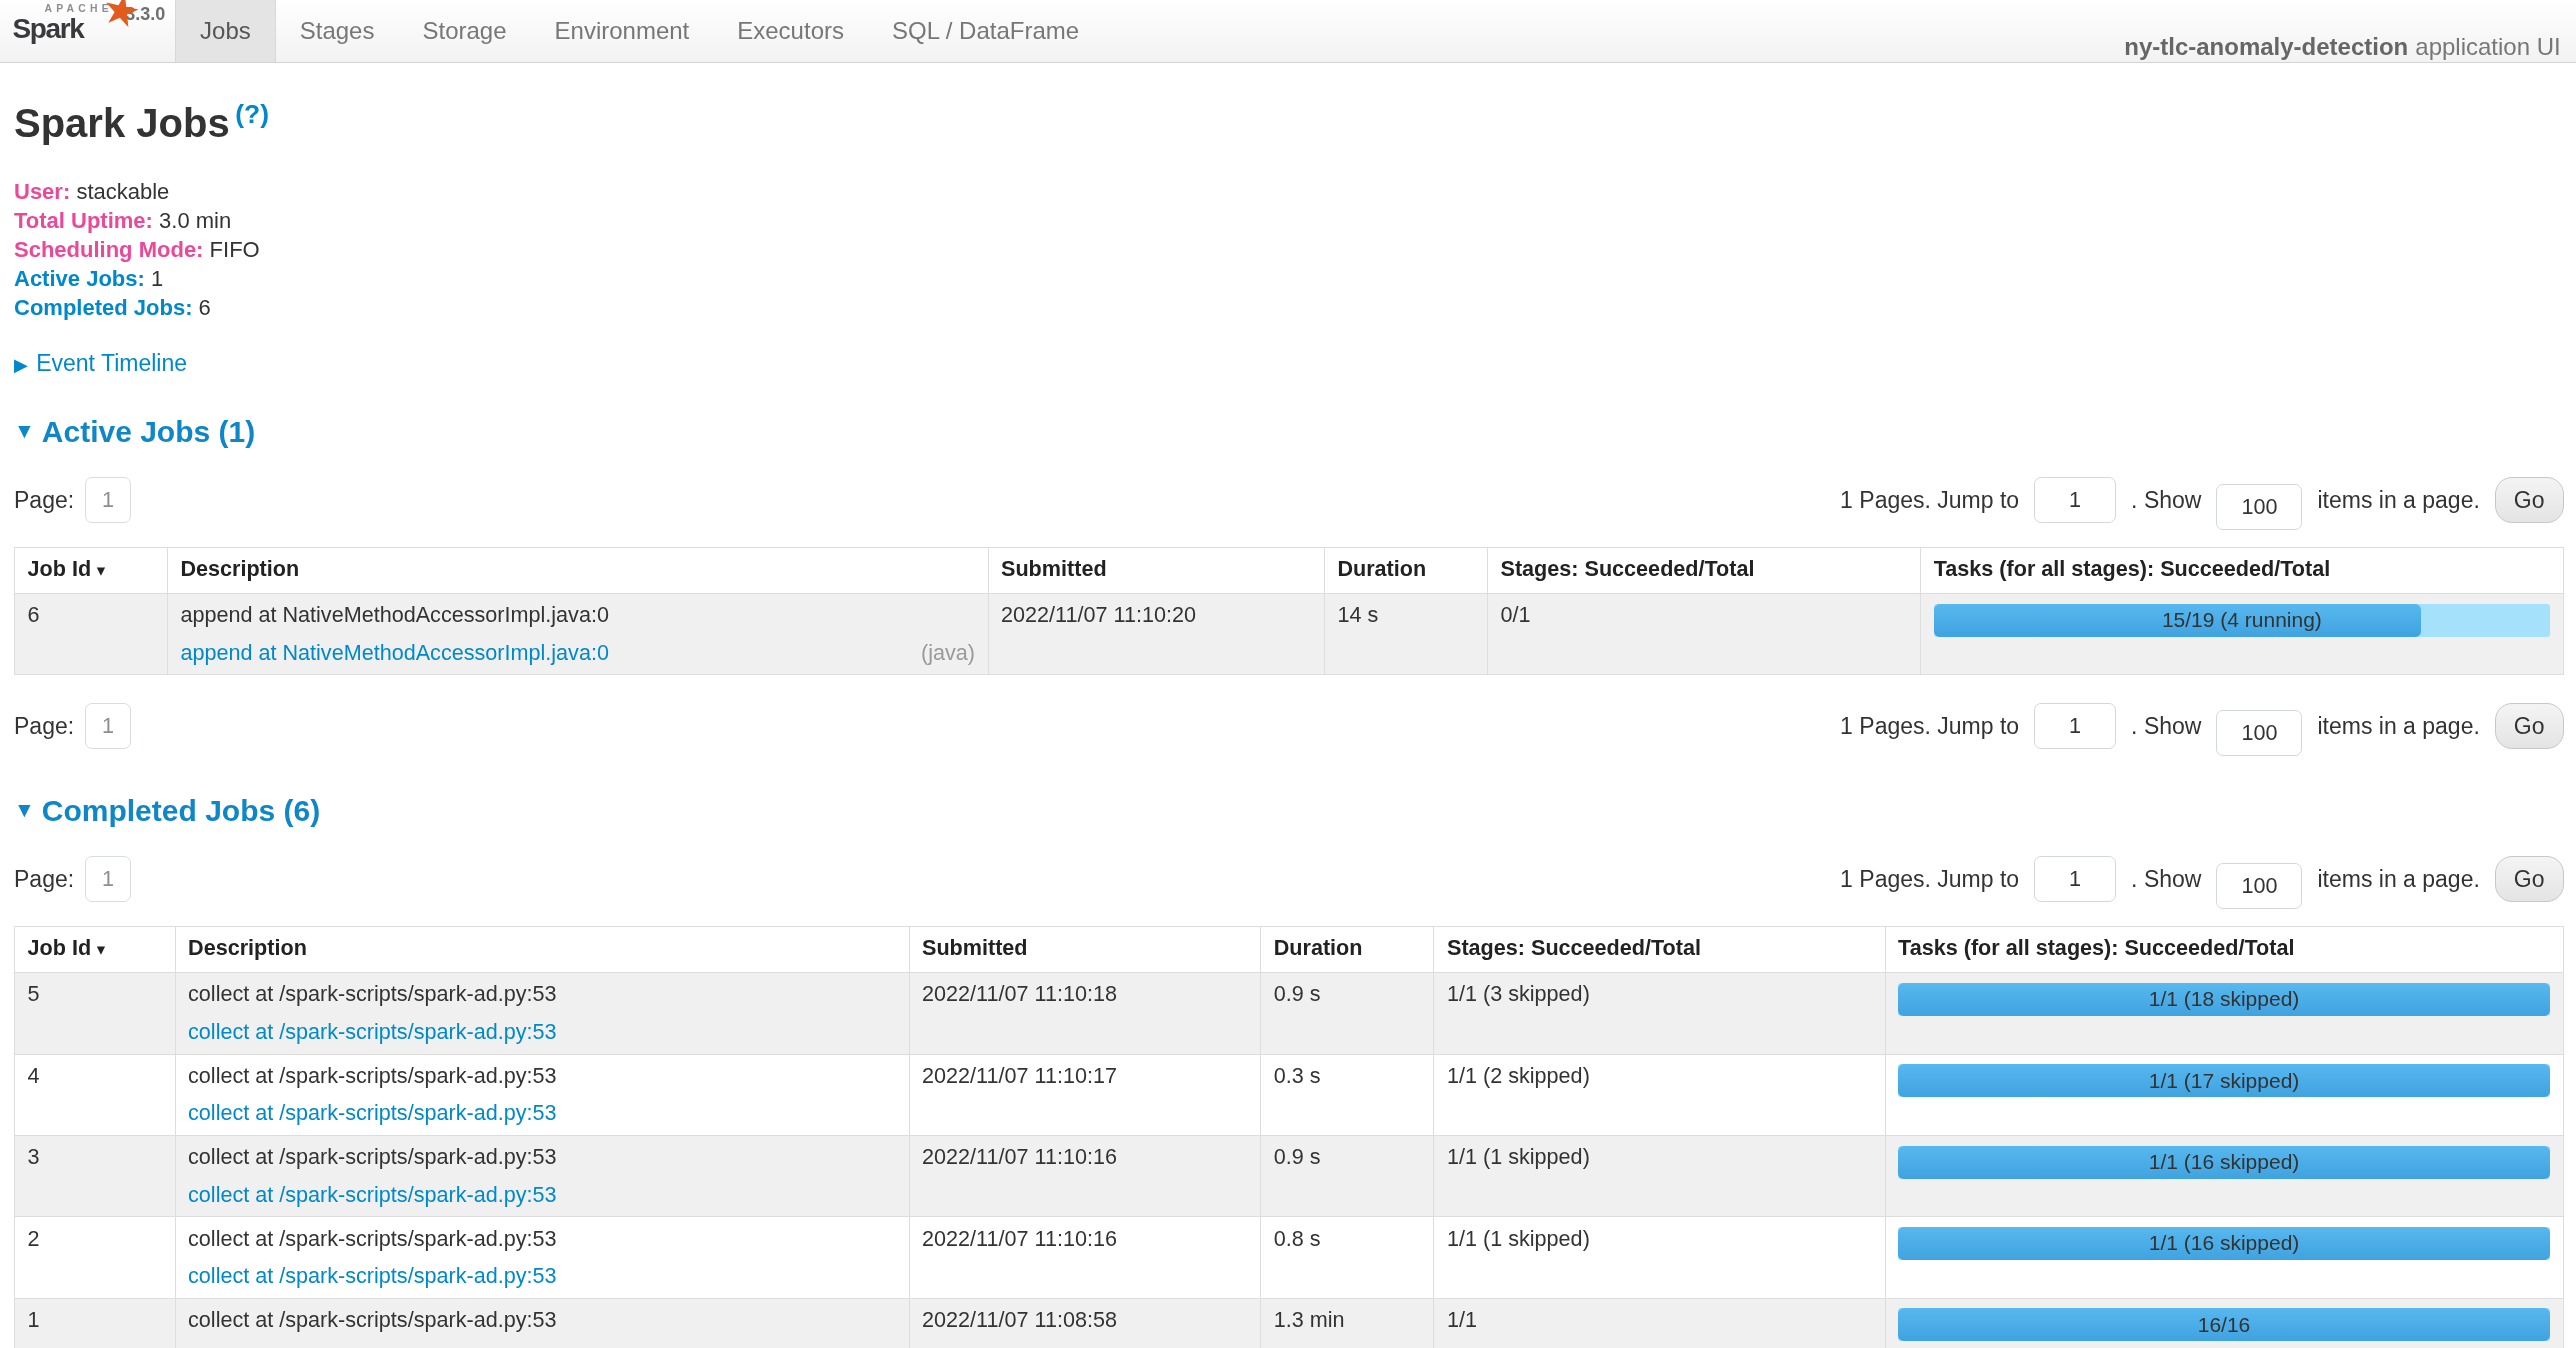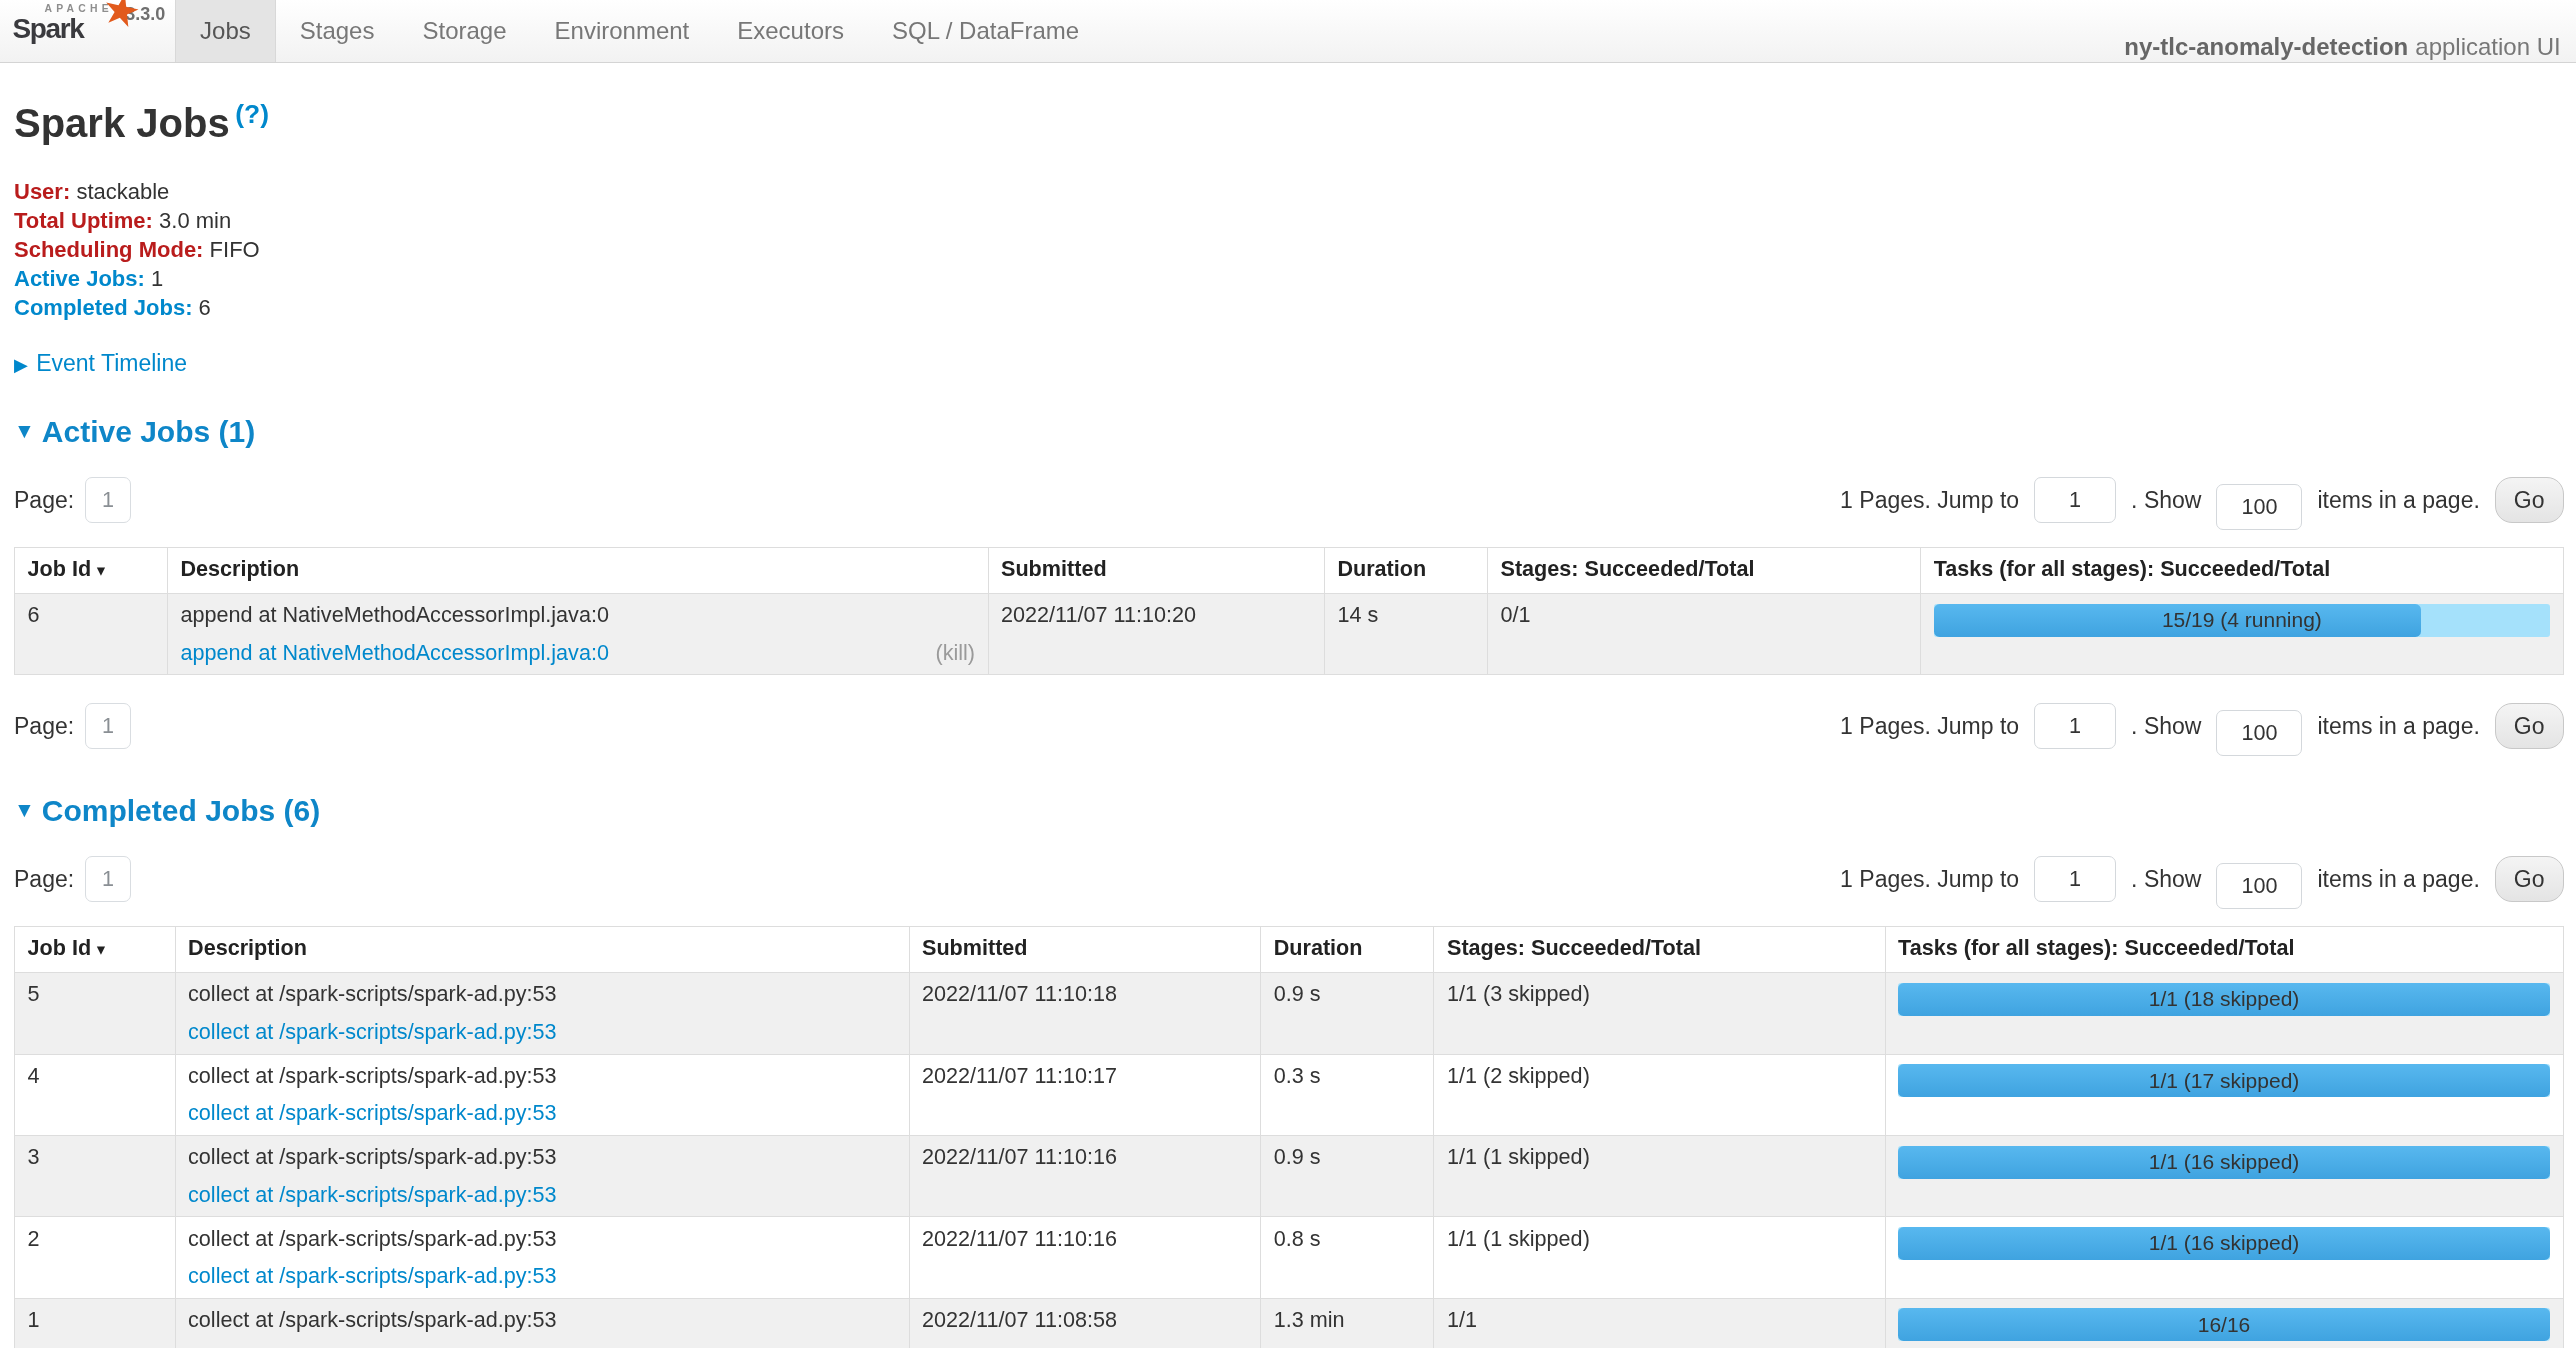--- a/index.html
+++ b/index.html
@@ -70,21 +70,21 @@
     margin-top: 36px;
     font-size: 40px; font-weight: bold; color: #333333;
   }
   .help-link {
     font-size: 26.4px; color: #0088cc; font-weight: bold;
     vertical-align: super; margin-left: 5.6px; text-decoration: none;
   }
 
   .summary { margin-top: 31px; list-style: none; }
   .summary li { font-size: 22px; line-height: 29px; margin-bottom: 0; color: #333; }
-  .summary .lbl { font-weight: bold; color: #b91c1c; }
+  .summary .lbl { font-weight: bold; color: #ec4899; }
   .summary li.linky .lbl { color: #0088cc; cursor: pointer; }
 
   .event-timeline { margin-top: 28px; font-size: 23px; color: #0088cc; cursor: pointer; }
   .event-timeline .tri { font-size: 18px; margin-right: 8.3px; }
 
   .section-header {
     margin-top: 38px;
     font-size: 30px; font-weight: bold; color: #0e86c8; cursor: pointer;
   }
   .section-header .tri { font-size: 21px; margin-right: 7px; vertical-align: 4.2px; }
@@ -244,21 +244,21 @@
           <th>Tasks (for all stages): Succeeded/Total</th>
         </tr>
       </thead>
       <tbody>
         <tr class="striped">
           <td>6</td>
           <td>
             <div class="desc-line1">append at NativeMethodAccessorImpl.java:0</div>
             <div class="desc-line2">
               <a class="desc-link">append at NativeMethodAccessorImpl.java:0</a>
-              <a class="kill-link">(kill)</a>
+              <a class="kill-link">(java)</a>
             </div>
           </td>
           <td>2022/11/07 11:10:20</td>
           <td>14 s</td>
           <td>0/1</td>
           <td>
             <div class="progress-wrap">
               <div class="progress-fill" style="width: 79%;"></div>
               <div class="progress-label">15/19 (4 running)</div>
             </div>

